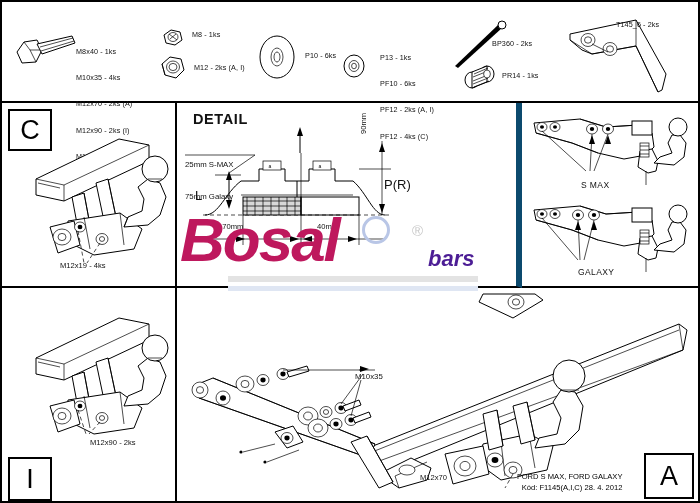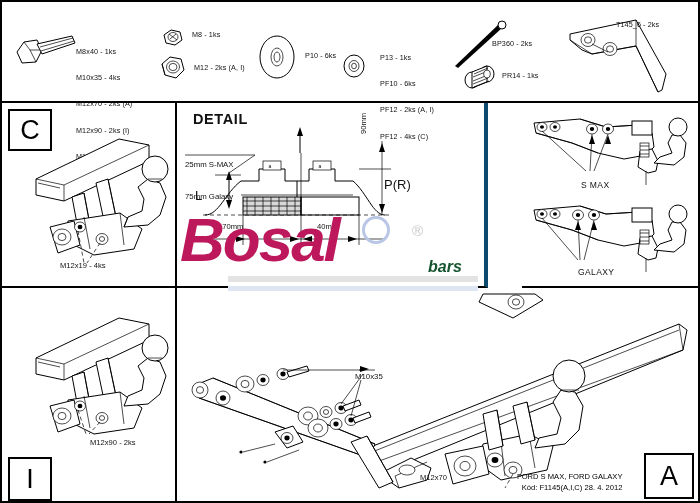--- a/index.html
+++ b/index.html
@@ -8,21 +8,21 @@
 
   .lbl{position:absolute;white-space:pre;font-family:"Liberation Sans",sans-serif;color:#111;line-height:1.22;}
 
   
   #parts-strip{position:absolute;left:0;top:0;width:696px;height:101px;border-bottom:2px solid #000;box-sizing:border-box;}
   .parts-text{font-size:7.2px;letter-spacing:.1px;}
 
   
   #panel-c{position:absolute;left:0;top:101px;width:175px;height:185px;border-bottom:2px solid #000;border-right:2px solid #000;box-sizing:border-box;}
   #panel-i{position:absolute;left:0;top:286px;width:175px;height:215px;border-right:2px solid #000;box-sizing:border-box;}
-  #panel-detail{position:absolute;left:175px;top:101px;width:311px;height:185px;border-bottom:2px solid #000;border-right:4px solid #0c4a6e;box-sizing:border-box;}
+  #panel-detail{position:absolute;left:175px;top:101px;width:345px;height:185px;border-bottom:2px solid #000;border-right:6px solid #0c4a6e;box-sizing:border-box;}
   #panel-variants{position:absolute;left:520px;top:101px;width:176px;height:185px;border-bottom:2px solid #000;box-sizing:border-box;}
   #panel-main{position:absolute;left:175px;top:286px;width:521px;height:215px;box-sizing:border-box;}
 
   
   .letter-box{position:absolute;border:2px solid #000;background:#fff;display:flex;align-items:center;justify-content:center;font-size:27px;font-family:"Liberation Sans",sans-serif;line-height:1;}
   #letter-c{left:6px;top:6px;width:40px;height:38px;}
   #letter-i{left:6px;top:169px;width:40px;height:40px;}
   #letter-a{right:4px;bottom:4px;width:46px;height:42px;}
 
   
@@ -30,21 +30,21 @@
   #detail-note{left:8px;top:36px;font-size:7.8px;line-height:1.35;}
   #lbl-L{left:18px;top:85px;font-size:13px;}
   #lbl-PR{left:207px;top:74px;font-size:13px;}
   #lbl-90{left:182px;top:31px;font-size:7.6px;transform:rotate(-90deg);transform-origin:left top;}
   #lbl-170{left:41px;top:119px;font-size:7.6px;}
   #lbl-40{left:140px;top:119px;font-size:7.6px;}
 
   
   #watermark{position:absolute;left:178px;top:196px;width:340px;height:110px;pointer-events:none;}
   #wm-text{position:absolute;left:0;top:6px;font-size:62px;font-style:italic;font-weight:bold;color:#be185d;letter-spacing:-2px;font-family:"Liberation Sans",sans-serif;}
-  #wm-bars{position:absolute;left:248px;top:60px;font-size:16px;font-style:italic;font-weight:bold;color:#14532d;}
+  #wm-bars{position:absolute;left:248px;top:48px;font-size:22px;font-style:italic;font-weight:bold;color:#4c1d95;}
   #wm-reg{position:absolute;left:232px;top:24px;font-size:15px;color:#c9c9c9;}
   #wm-circle{position:absolute;left:182px;top:18px;width:22px;height:22px;border:3px solid #b9c6e6;border-radius:50%;}
   #wm-bar1{position:absolute;left:48px;top:78px;width:250px;height:6px;background:#e3e3e3;}
   #wm-bar2{position:absolute;left:48px;top:88px;width:250px;height:5px;background:#dfe6f3;}
 
   
   #lbl-smax{left:59px;top:77px;font-size:8.5px;letter-spacing:.4px;}
   #lbl-galaxy{left:56px;top:164px;font-size:8.5px;letter-spacing:.4px;}
 
   

